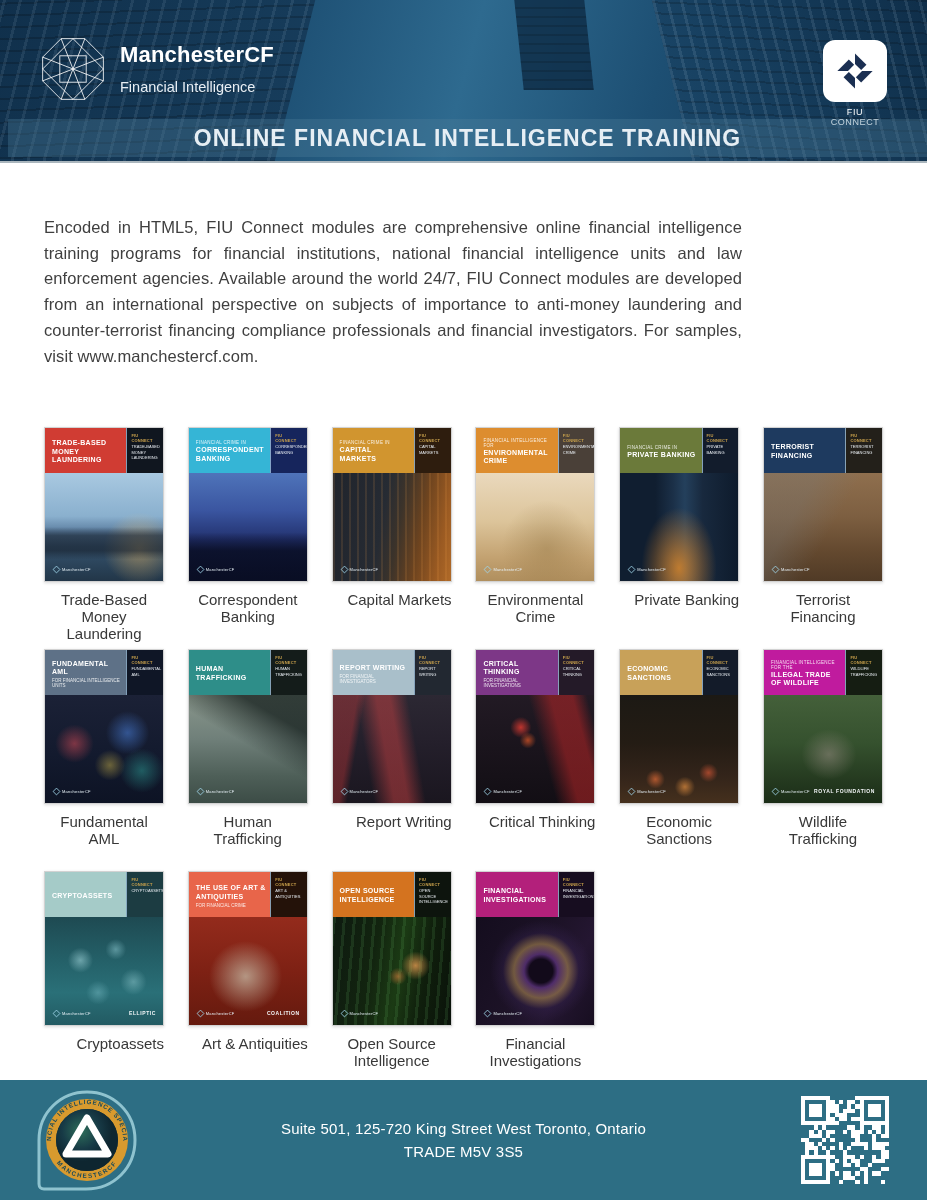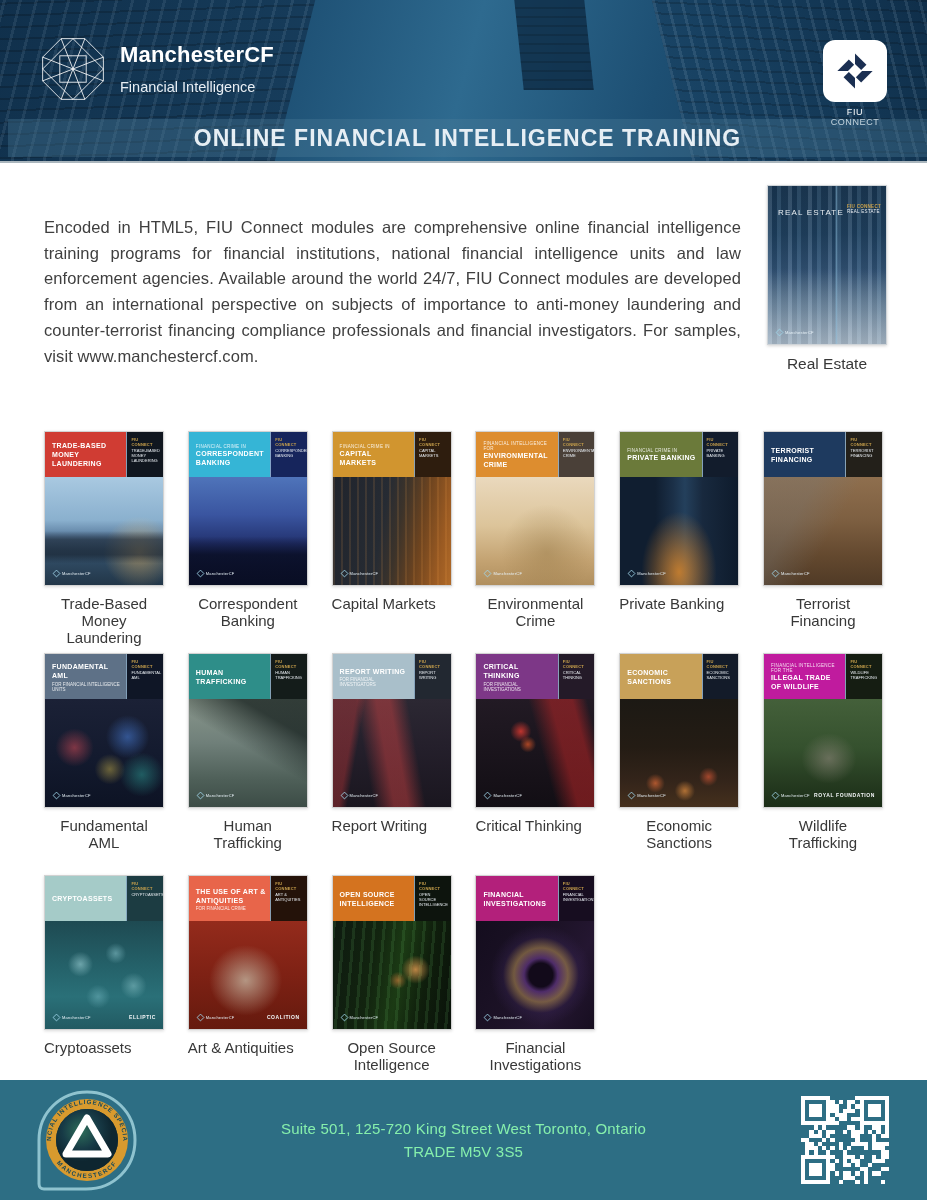--- a/index.html
+++ b/index.html
@@ -50,21 +50,21 @@
   .featured-title { position:absolute; left:10px; top:22px; color:#e8eef2; font-size:8px;
      letter-spacing:1.2px; font-weight:500; }
   .featured-side { position:absolute; right:5px; top:18px; text-align:left; }
   .featured-side .f { color:#c9a14c; font-size:4.5px; font-weight:700; letter-spacing:.3px; }
   .featured-side .n { color:#e9eef2; font-size:4.5px; letter-spacing:.3px; }
   .featured-caption { margin-top:10px; color:#383838; font-size:15.5px; font-weight:500; }
 
   
   .grid { display:grid; grid-template-columns:repeat(6,120px); justify-content:space-between;
      grid-auto-rows:222px; margin:58px 44px 0 44px; }
-  .card { display:flex; flex-direction:column; align-items:flex-start; }
+  .card { display:flex; flex-direction:column; align-items:flex-end; }
   .cover { position:relative; width:120px; height:155px; border:1px solid #d2d2d2;
      box-shadow:0 1px 3px rgba(0,0,0,.15); display:flex; flex-direction:column; overflow:hidden; cursor:pointer; }
   .cover-head { display:flex; height:45px; flex:none; }
   .head-main { width:69%; padding:6px 4px 4px 7px; display:flex; flex-direction:column; justify-content:center; }
   .kicker { font-size:4.5px; color:rgba(255,255,255,.85); letter-spacing:.3px; margin-bottom:1px; }
   .cov-title { font-size:7px; font-weight:700; color:#fff; letter-spacing:.3px; line-height:1.25; }
   .cov-sub { font-size:4.5px; color:rgba(255,255,255,.85); margin-top:1px; }
   .head-side { width:31%; padding:5px 3px 3px 4px; border-left:1px solid rgba(170,205,235,.75); }
   .head-side .f { color:#c9a14c; font-size:4px; font-weight:700; letter-spacing:.2px; }
   .head-side .n { color:#e8edf2; font-size:4px; line-height:1.3; margin-top:1px; }
@@ -74,21 +74,21 @@
   .mini-logo .t { color:#e8f2f8; font-size:4px; letter-spacing:.2px; }
   .partner { position:absolute; right:7px; bottom:9px; color:#f2f5f7; font-size:5px; font-weight:700;
      letter-spacing:.6px; }
   .caption { margin-top:9px; color:#383838; font-size:15px; font-weight:500; line-height:17px;
      text-align:center; max-width:120px; }
 
   
   .footer { position:absolute; left:0; right:0; bottom:0; height:120px; background:#2d6e84;
      display:flex; align-items:center; }
   .seal { position:absolute; left:36px; top:10px; width:102px; height:102px; }
-  .addr { width:100%; text-align:center; color:#86efac; font-size:15px; line-height:1.55; }
+  .addr { width:100%; text-align:center; color:#ffffff; font-size:15px; line-height:1.55; }
   .addr .line { letter-spacing:.2px; }
   .qr { position:absolute; right:38px; top:16px; width:88px; height:88px; display:grid;
      grid-template-columns:repeat(21,1fr); grid-template-rows:repeat(21,1fr); }
   .qr i { display:block; }
   .qr i.on { background:#fff; }
 </style>
 </head>
 <body>
 
 <div class="hero">
@@ -128,34 +128,20 @@
     <div class="lbl">FIU CONNECT</div>
   </div>
 
   <div class="hero-band">
     <div class="hero-title">ONLINE FINANCIAL INTELLIGENCE TRAINING</div>
   </div>
 </div>
 
 <div class="intro-row">
   <p class="intro-text">Encoded in HTML5, FIU Connect modules are comprehensive online financial intelligence training programs for financial institutions, national financial intelligence units and law enforcement agencies. Available around the world 24/7, FIU Connect modules are developed from an international perspective on subjects of importance to anti-money laundering and counter-terrorist financing compliance professionals and financial investigators. For samples, visit www.manchestercf.com.</p>
-  <div class="featured">
-    <div class="featured-cover">
-      <div class="featured-title">REAL ESTATE</div>
-      <div class="featured-side">
-        <div class="f">FIU CONNECT</div>
-        <div class="n">REAL ESTATE</div>
-      </div>
-      <div class="mini-logo">
-        <span class="dia"></span>
-        <span class="t">ManchesterCF</span>
-      </div>
-    </div>
-    <div class="featured-caption">Real Estate</div>
-  </div>
 </div>
 
 <div class="grid" id="grid">
     <div class="card">
       <div class="cover">
         <div class="cover-head">
           <div class="head-main" style="background: rgb(208, 60, 51);">
             <div class="cov-title">TRADE-BASED MONEY LAUNDERING</div>
           </div>
           <div class="head-side" style="background: rgb(16, 22, 31);">

